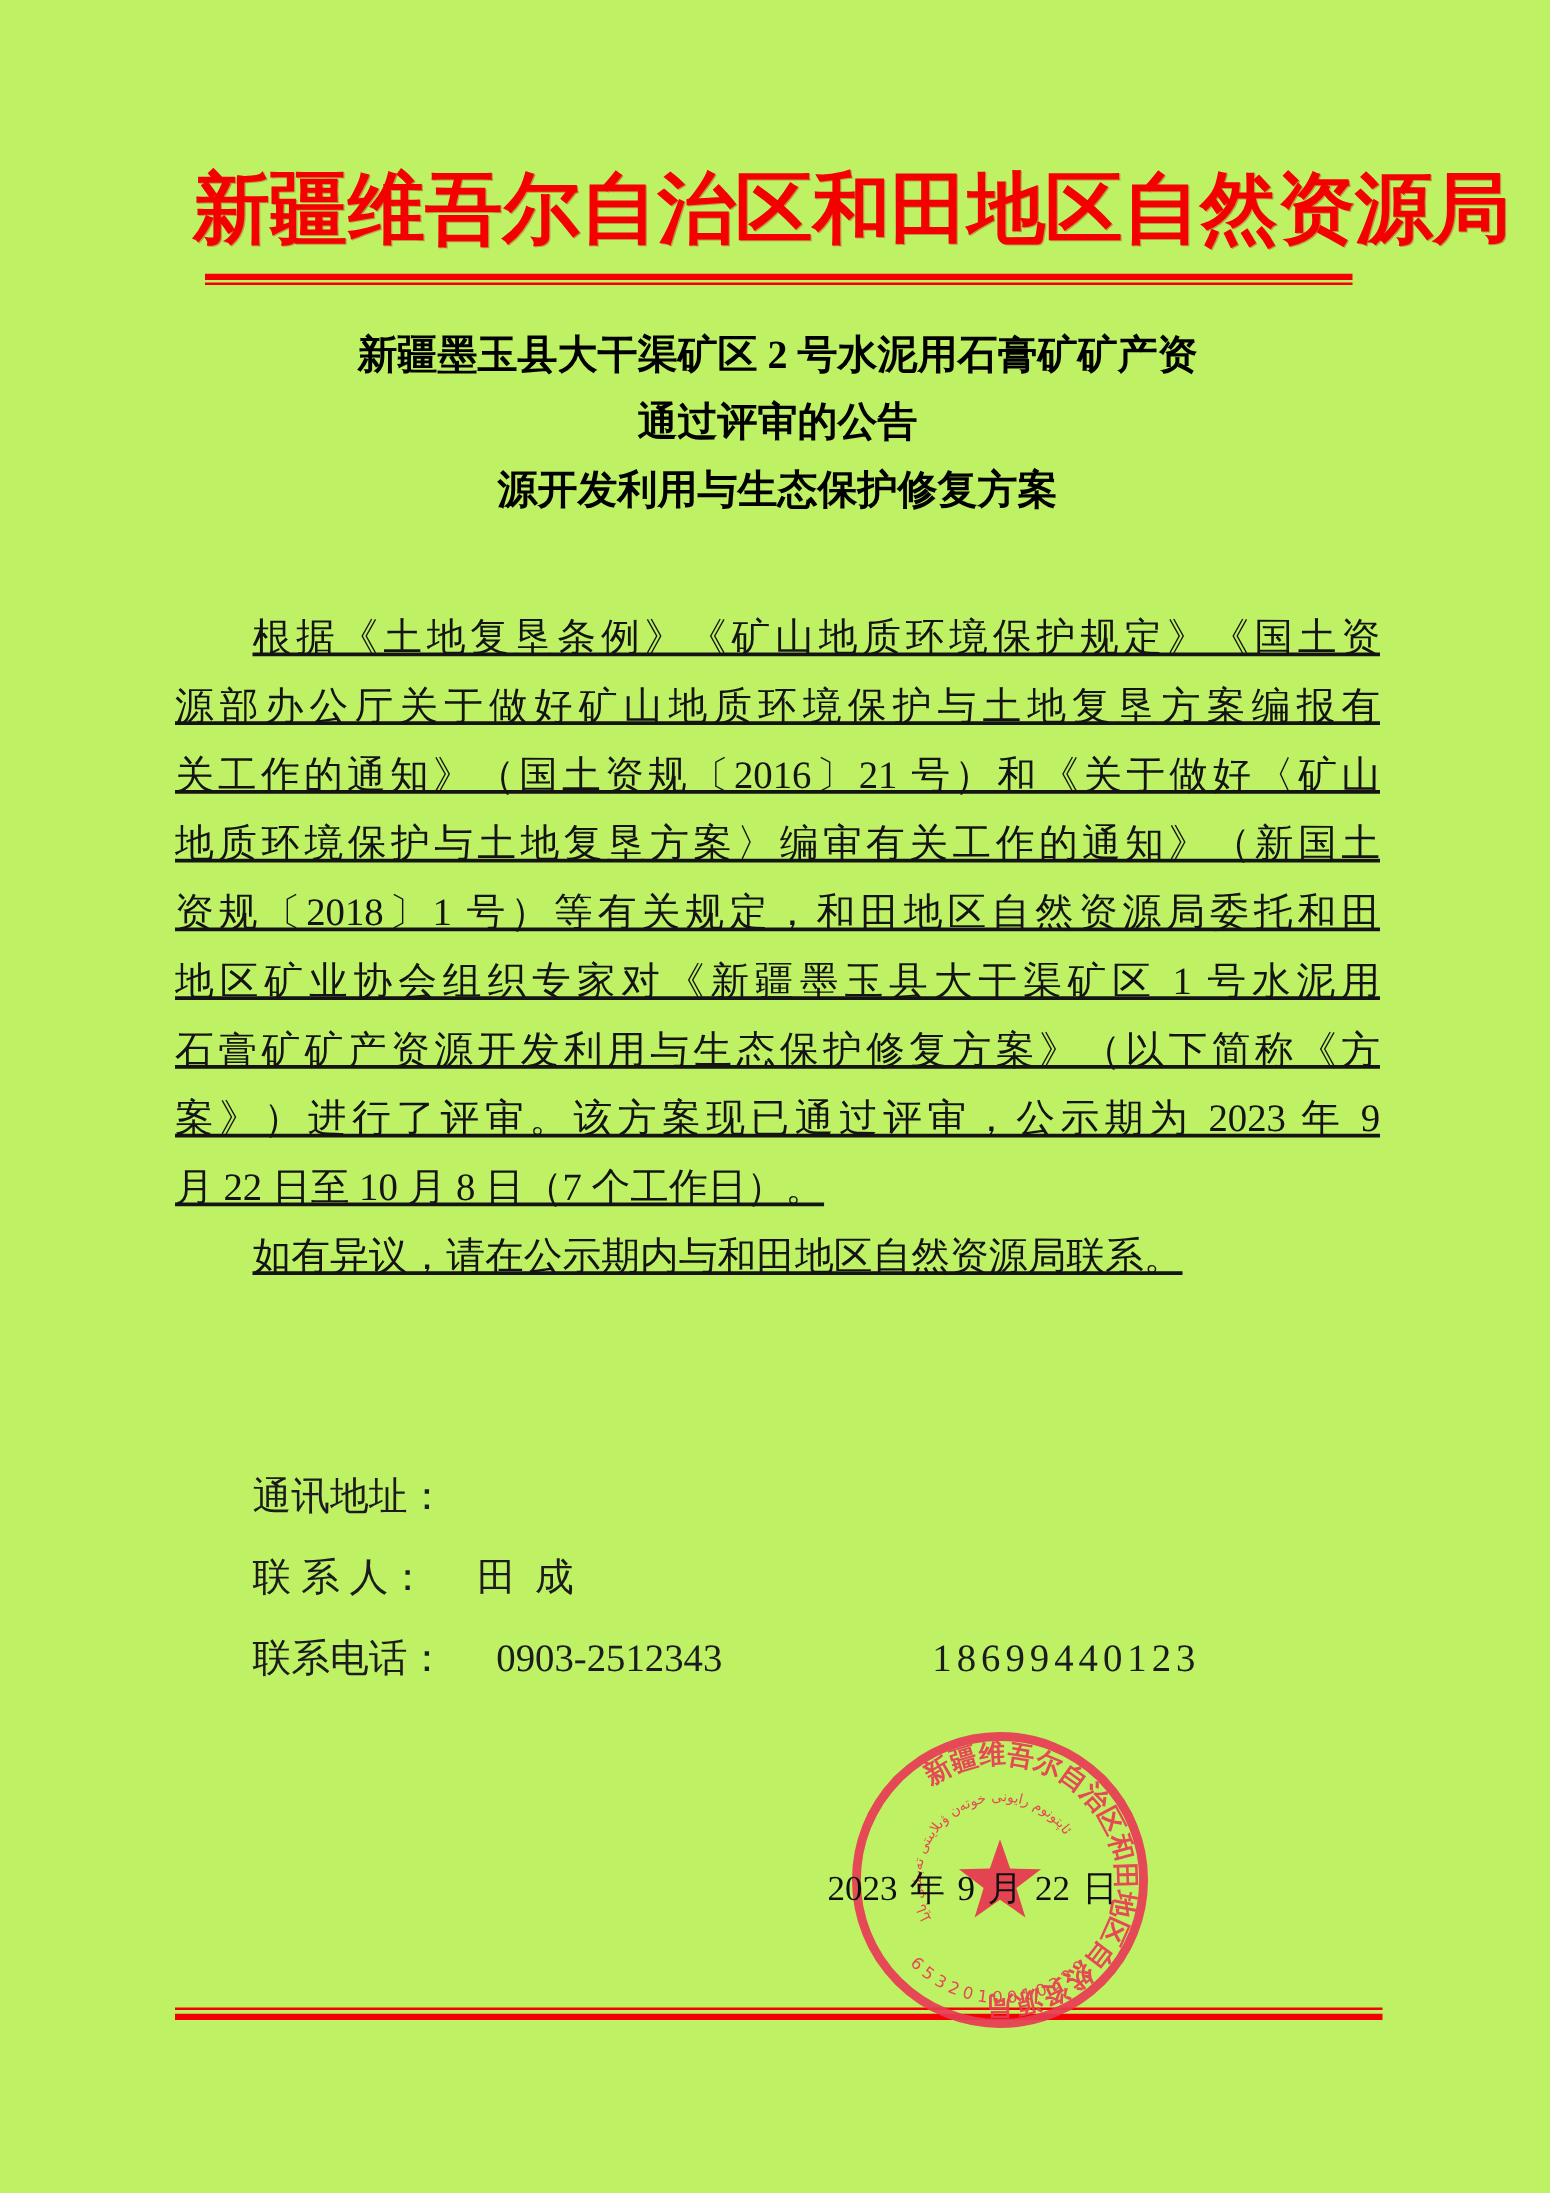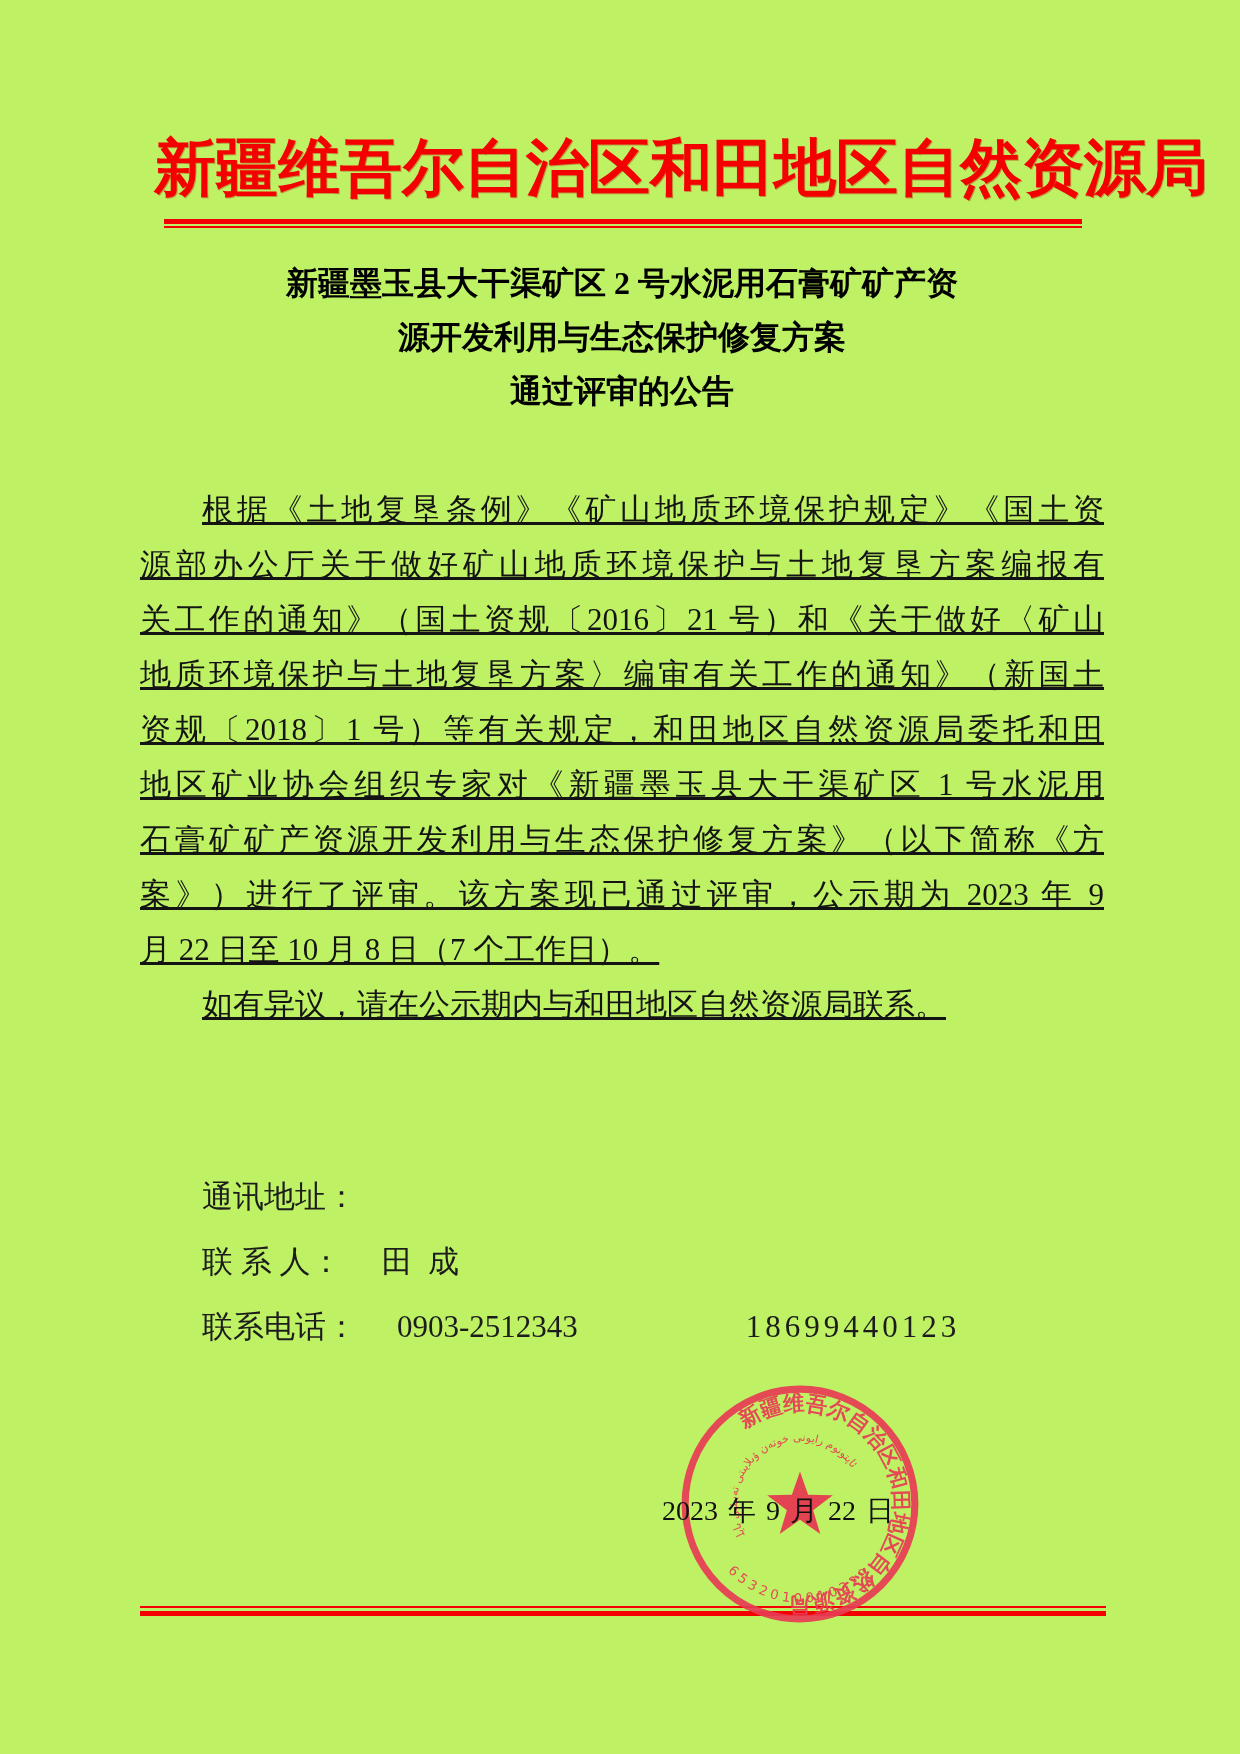--- a/index.html
+++ b/index.html
@@ -56,22 +56,22 @@
 
     <div class="org-name">新疆维吾尔自治区和田地区自然资源局</div>
 
     <div class="header-rule">
       <div class="thick"></div>
       <div class="thin"></div>
     </div>
 
     <div class="doc-title">
       <span>新疆墨玉县大干渠矿区 2 号水泥用石膏矿矿产资</span>
+      <span>通过评审的公告</span>
       <span>源开发利用与生态保护修复方案</span>
-      <span>通过评审的公告</span>
     </div>
 
     <div class="body-text">
       <div class="jline indent">根据《土地复垦条例》《矿山地质环境保护规定》《国土资</div>
       <div class="jline">源部办公厅关于做好矿山地质环境保护与土地复垦方案编报有</div>
       <div class="jline">关工作的通知》（国土资规〔2016〕21 号）和《关于做好〈矿山</div>
       <div class="jline">地质环境保护与土地复垦方案〉编审有关工作的通知》（新国土</div>
       <div class="jline">资规〔2018〕1 号）等有关规定，和田地区自然资源局委托和田</div>
       <div class="jline">地区矿业协会组织专家对《新疆墨玉县大干渠矿区 1 号水泥用</div>
       <div class="jline">石膏矿矿产资源开发利用与生态保护修复方案》（以下简称《方</div>

